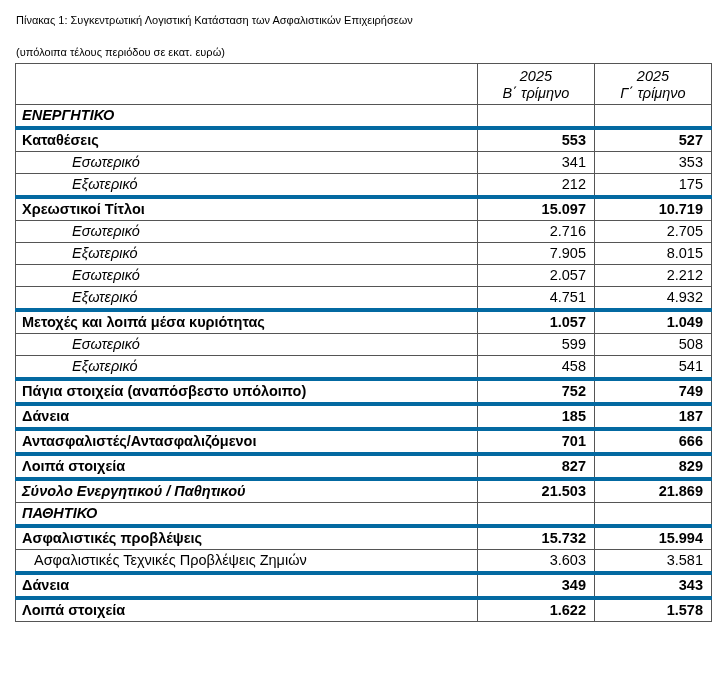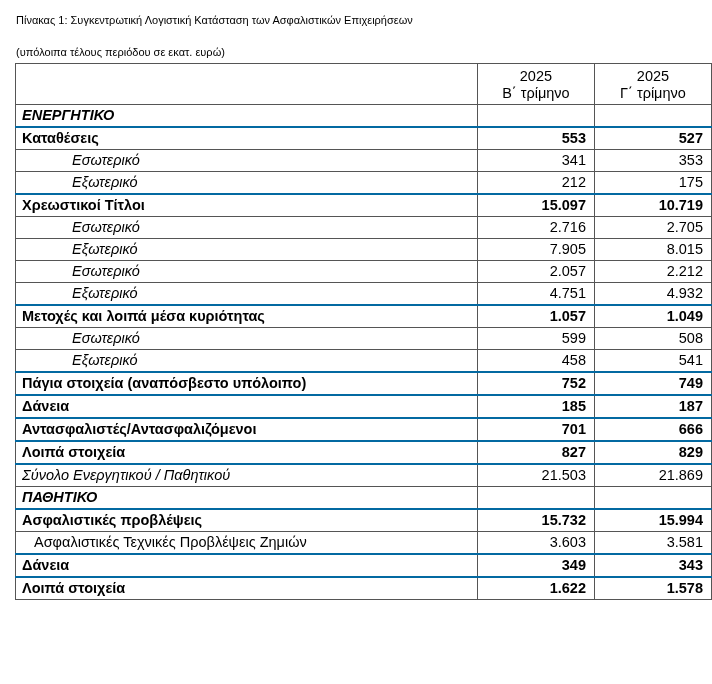--- a/index.html
+++ b/index.html
@@ -6,29 +6,29 @@
   body { width: 712px; height: 684px; position: relative; overflow: hidden;
          font-family: "Liberation Sans", sans-serif; color: #000; }
   .title { position: absolute; left: 16px; top: 4px; width: 690px;
            font-weight: normal; font-size: 11px; line-height: 32px; letter-spacing: 0px; }
   .title .line { display: block; white-space: nowrap; }
   table { position: absolute; left: 15px; top: 63px; border-collapse: collapse;
           font-size: 14.5px; }
   td { border: 1px solid #555; padding: 0 6px; height: 21px; line-height: 21px; white-space: nowrap; }
   td.label { width: 403px; }
   td.num { width: 103px; text-align: right; padding-right: 8px; }
-  tr.head td { height: 38px; line-height: 17px; text-align: center; vertical-align: bottom; padding-bottom: 2px; }
+  tr.head td { height: 38px; line-height: 17px; text-align: center; font-style: italic; vertical-align: bottom; padding-bottom: 2px; }
   tr.head td.num { text-align: center; padding-right: 6px; }
   tr.bold td { font-weight: bold; }
   tr.section td.label { font-weight: bold; font-style: italic; }
-  tr.total td { font-weight: normal; }
+  tr.total td { font-weight: bold; }
   tr.total td.label { font-style: italic; }
   tr.sub td.label { font-style: italic; padding-left: 56px; }
   tr.subplain td.label { padding-left: 18px; }
-  tr.bold td, tr.total td { border-top: 2px solid #0369a1; }
+  tr.bold td, tr.total td { border-top: 4px solid #0369a1; }
 </style>
 </head>
 <body>
 
 <div class="title">
   <span class="line">Πίνακας 1: Συγκεντρωτική Λογιστική Κατάσταση των Ασφαλιστικών Επιχειρήσεων</span>
   <span class="line">(υπόλοιπα τέλους περιόδου σε εκατ. ευρώ)</span>
 </div>
 
 <table>

